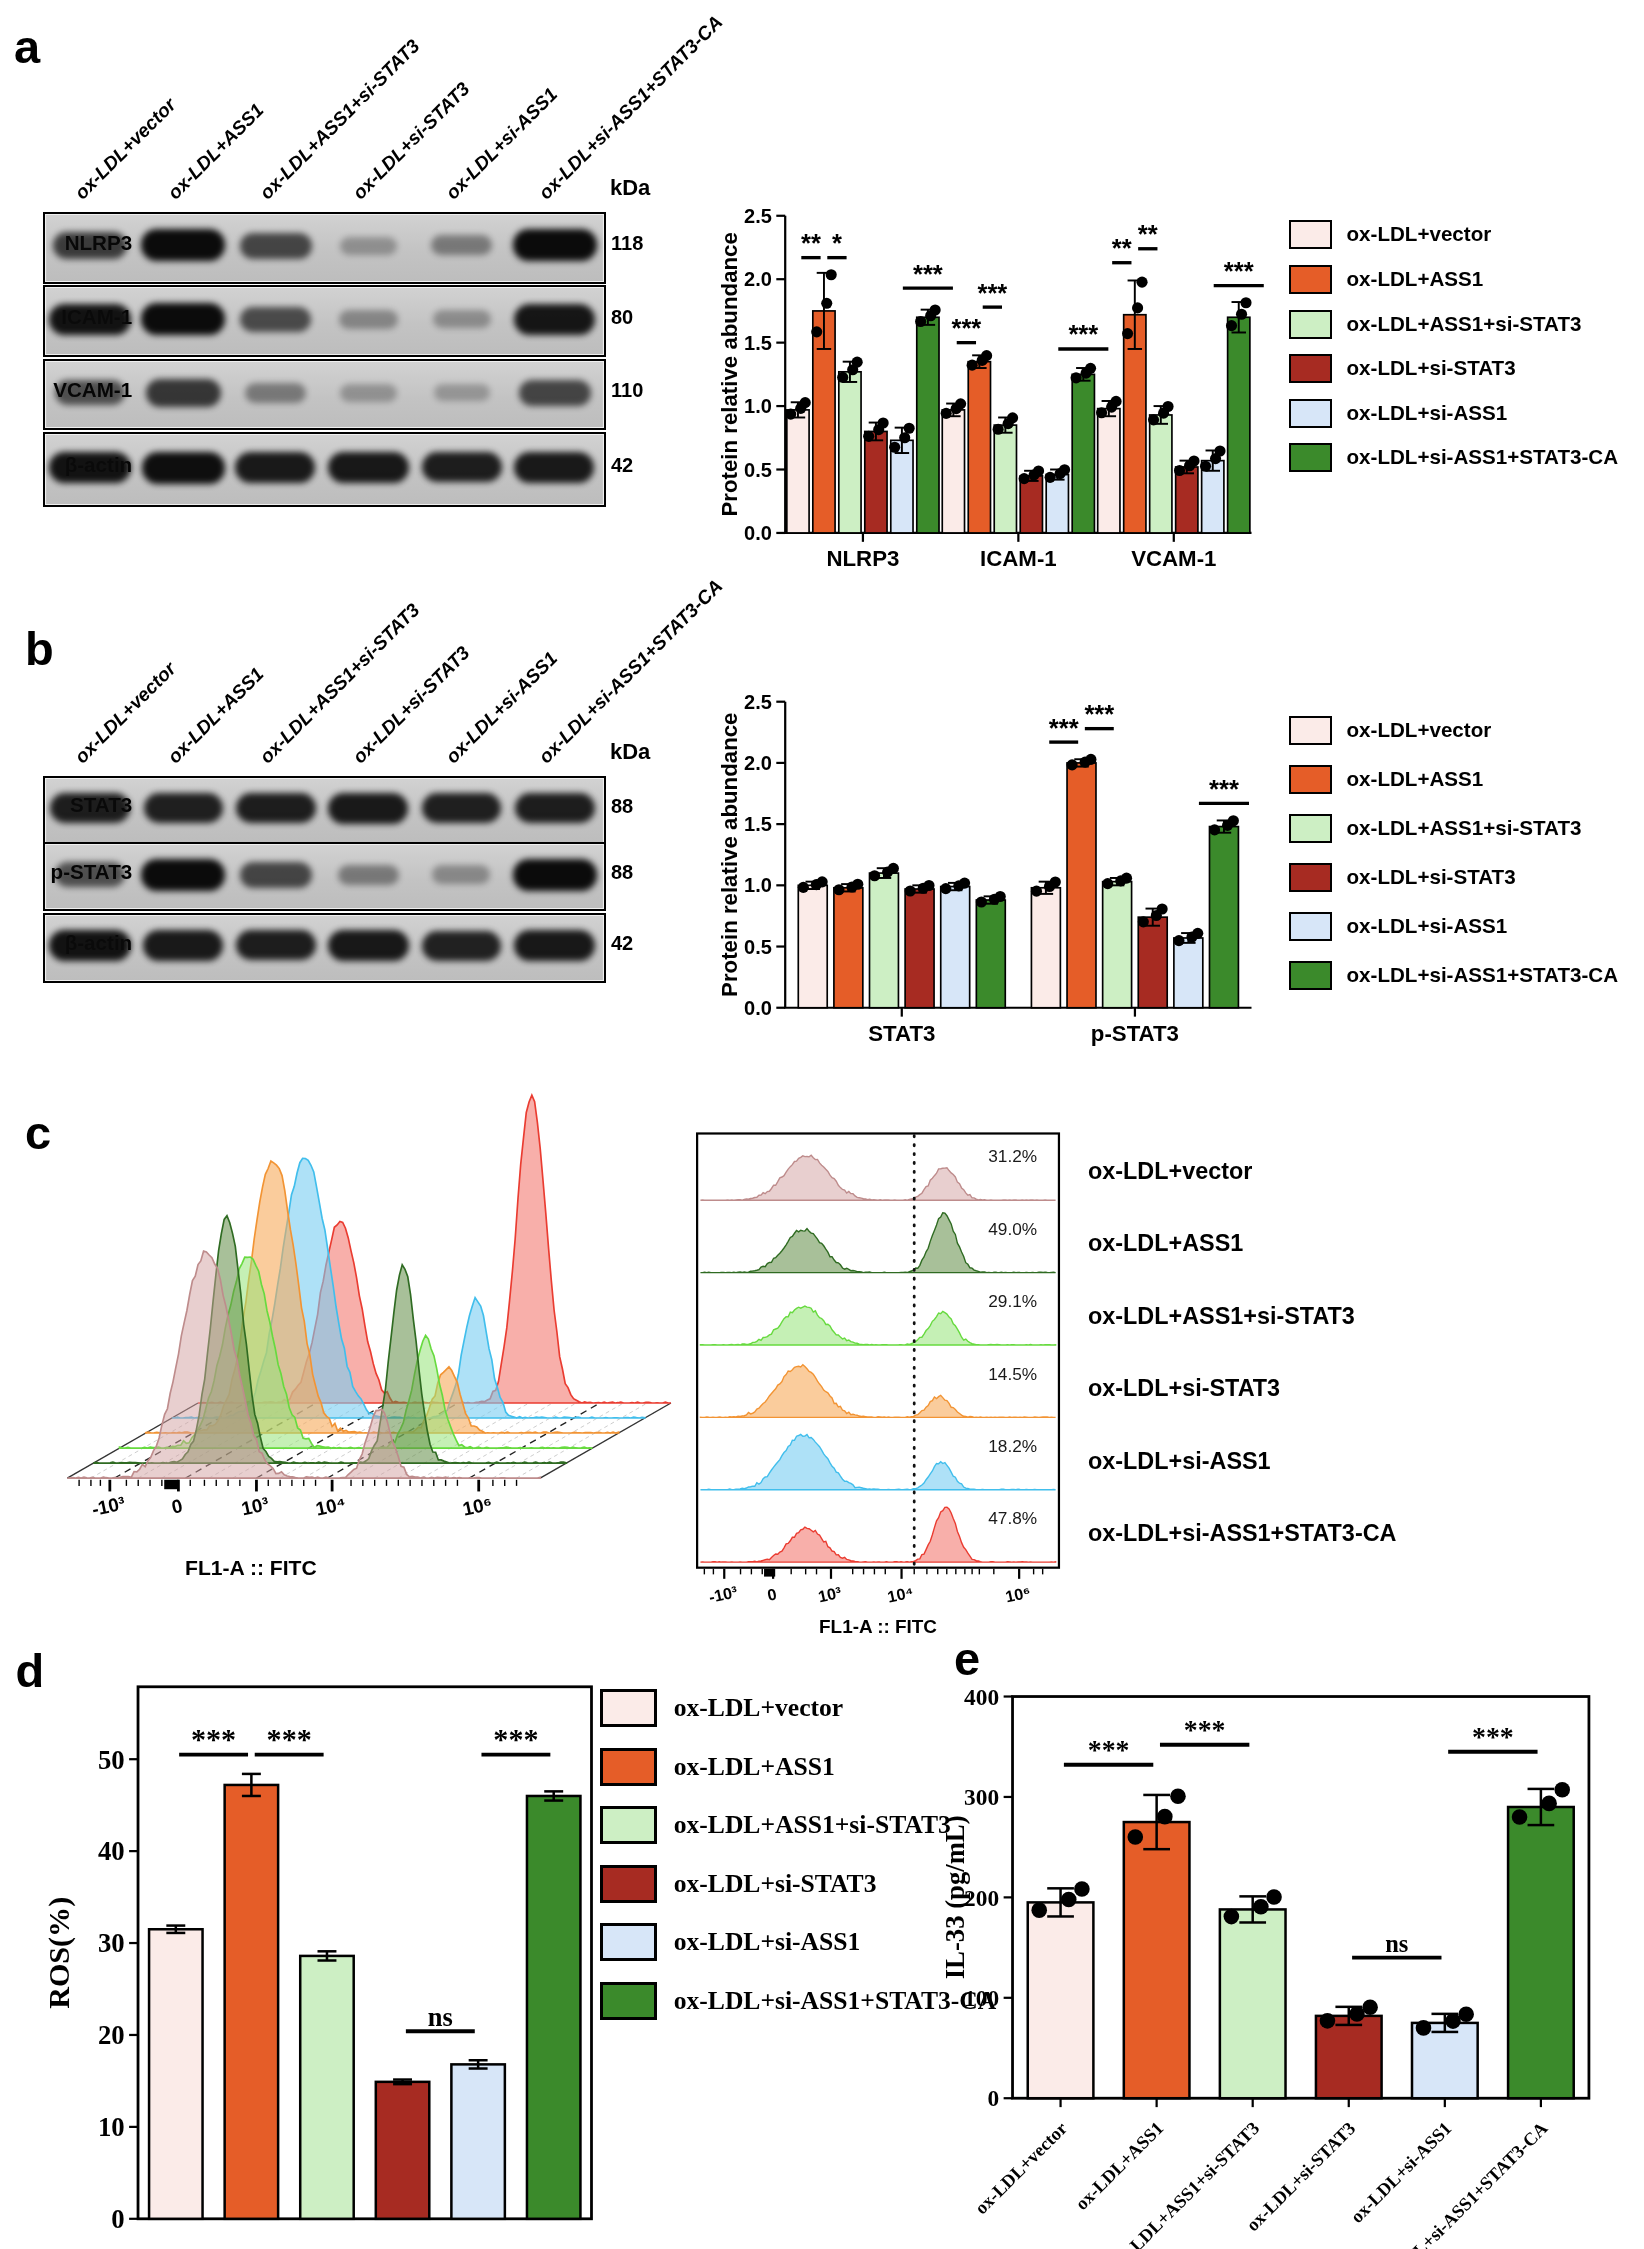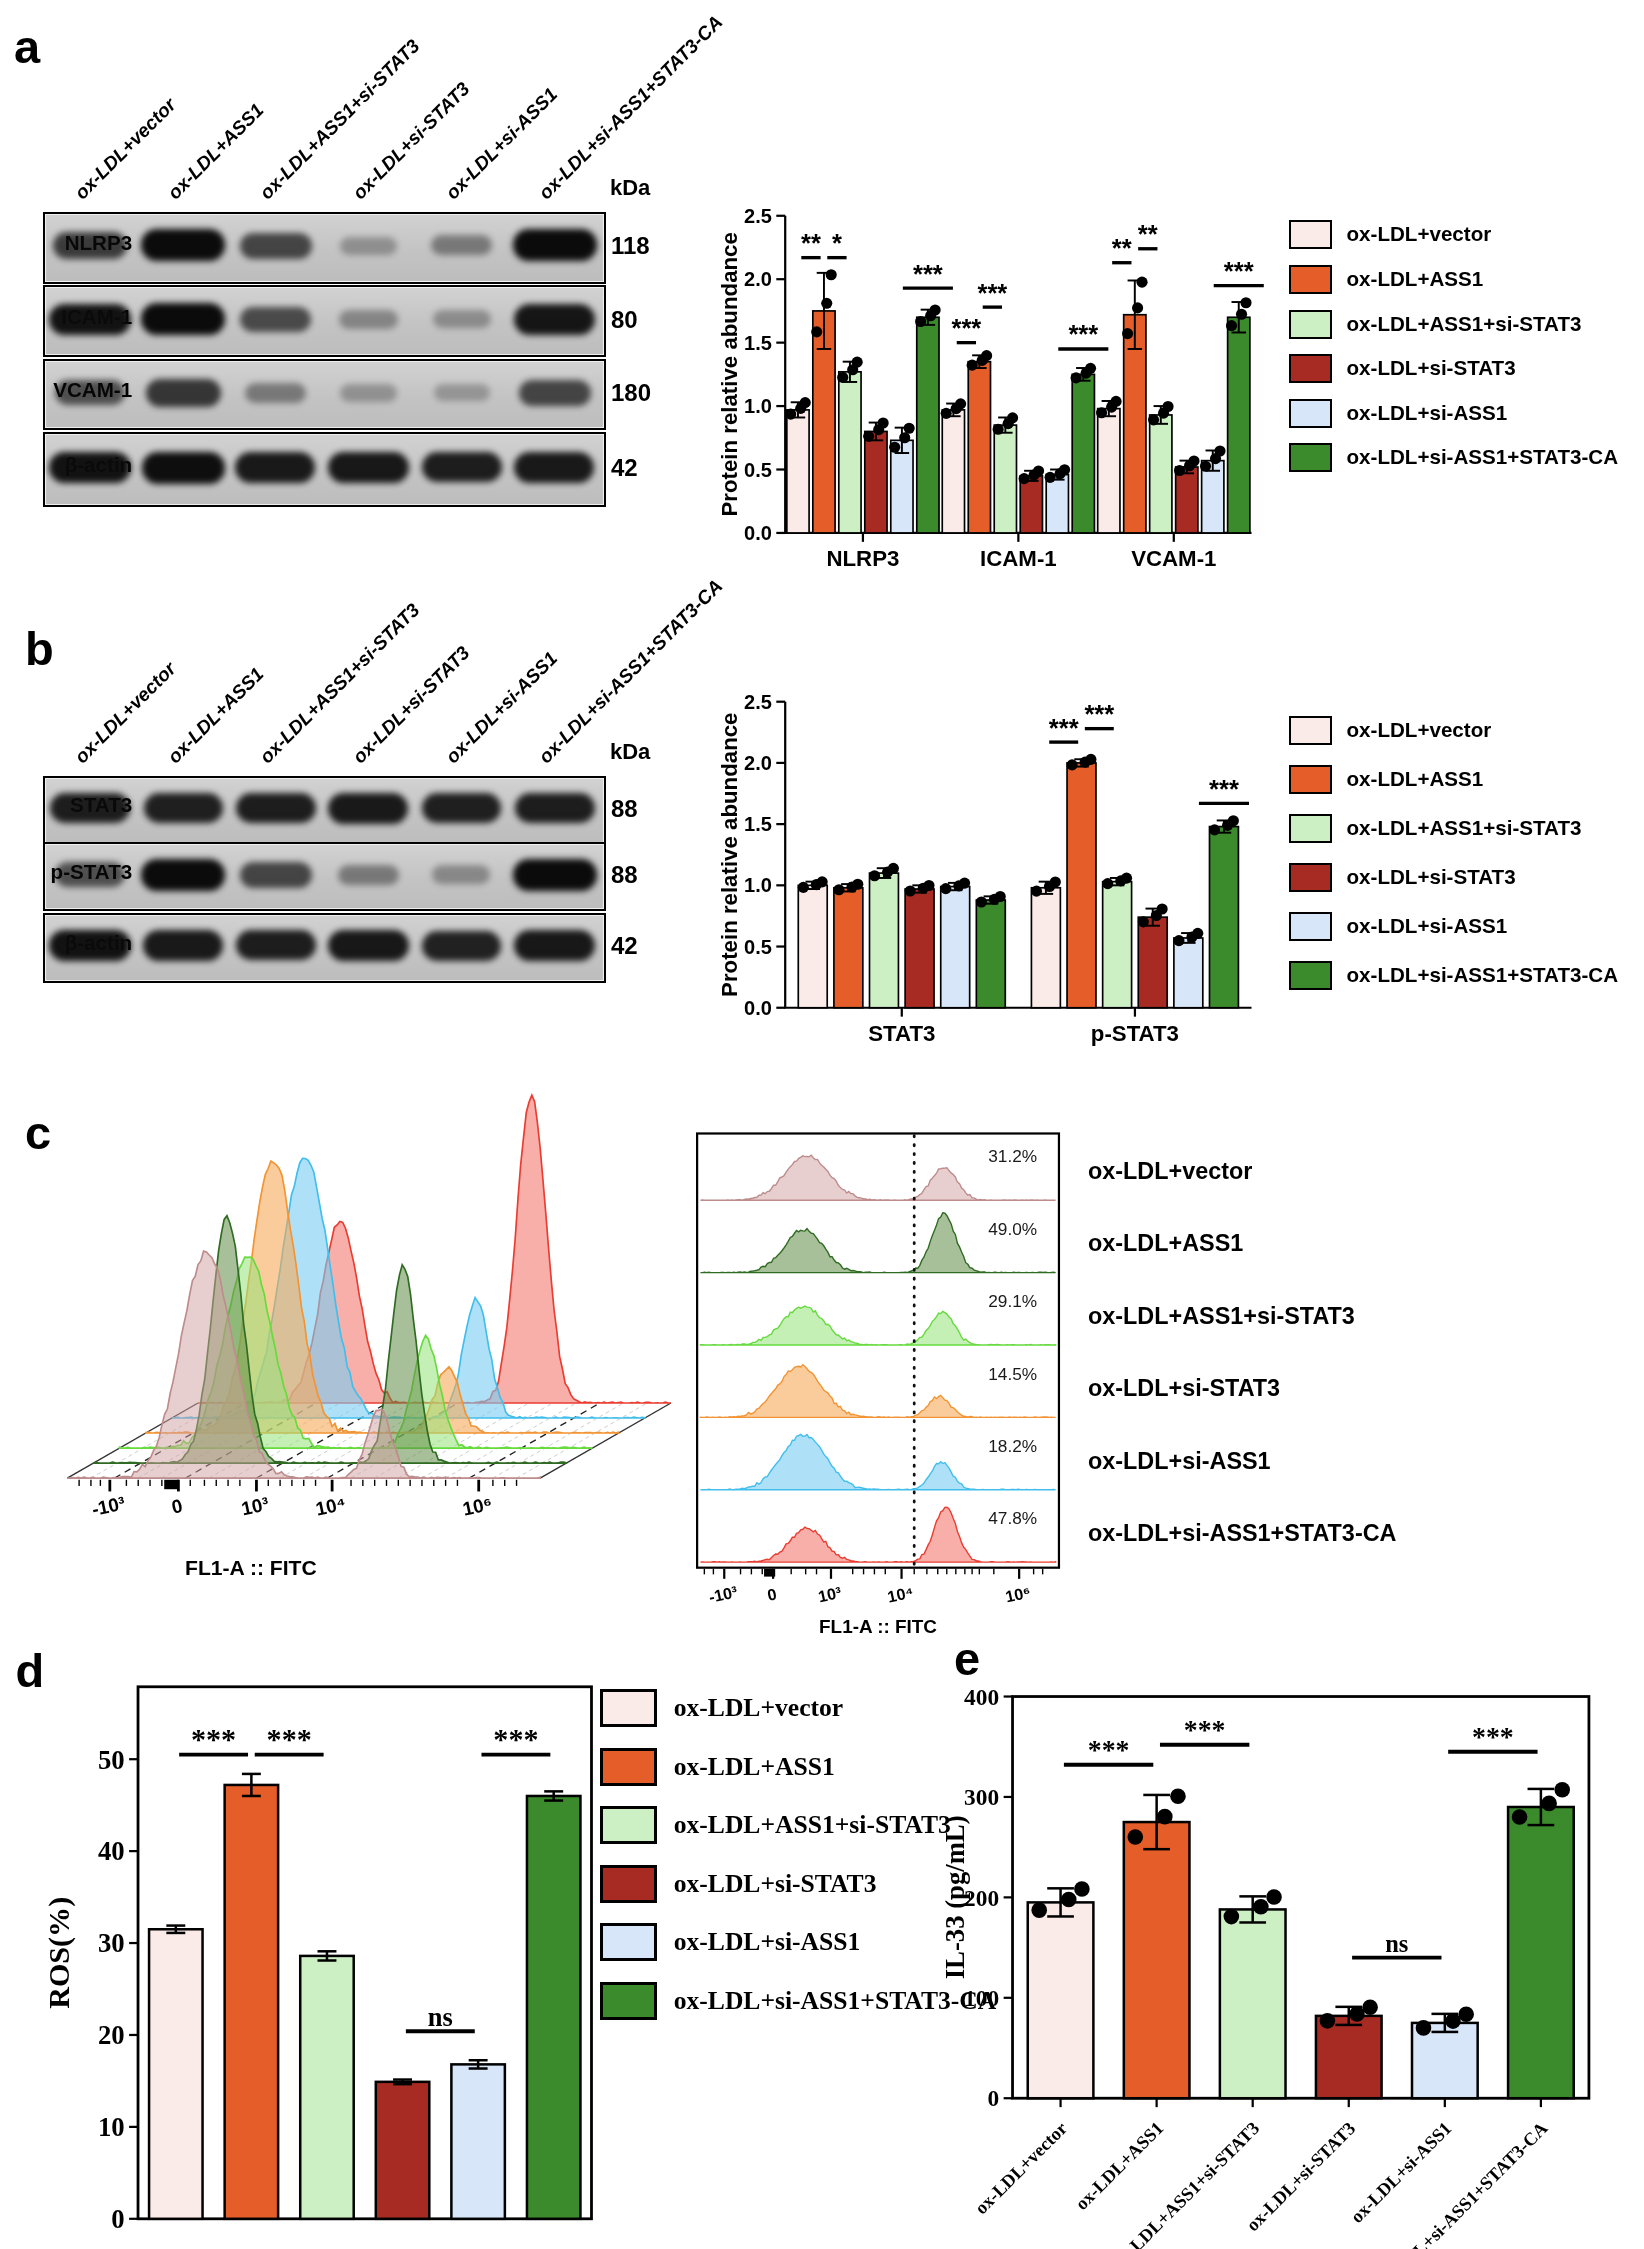--- a/index.html
+++ b/index.html
@@ -5,21 +5,21 @@
   html,body{margin:0;padding:0;background:#fff;}
   .figure{position:relative;width:1644px;height:2250px;background:#fff;overflow:hidden;
           font-family:"Liberation Sans",sans-serif;color:#000;}
   .panel-letter{position:absolute;font-size:47px;font-weight:700;line-height:1;}
   svg{position:absolute;overflow:visible;}
   .blot-box{position:absolute;border:2.2px solid #000;
             background:linear-gradient(180deg,#d2d2d2 0%,#c3c3c3 55%,#bdbdbd 100%);
             box-shadow:inset 0 0 0 1.1px #efefef;}
   .band{position:absolute;background:#0b0b0b;border-radius:15.6px;filter:blur(3.3px);}
   .protein-label{position:absolute;font-weight:700;font-size:20.6px;width:120px;text-align:right;}
-  .kda-value{position:absolute;font-weight:700;font-size:24px;}
+  .kda-value{position:absolute;font-weight:700;font-size:20px;}
   .kda-header{position:absolute;font-weight:700;font-size:22px;}
   .lane-label{position:absolute;font-style:italic;font-weight:700;font-size:19px;white-space:nowrap;
               height:22px;line-height:22px;transform-origin:0 100%;transform:rotate(-45deg);}
   .legend-item{position:absolute;display:flex;align-items:center;white-space:nowrap;}
   .legend-swatch{display:inline-block;border:2.2px solid #000;margin-right:14.5px;flex:none;}
   .legend-label{font-weight:600;font-size:20.6px;}
   .legend-serif .legend-label{font-family:"Liberation Serif",serif;font-weight:700;font-size:25.6px;}
   .legend-serif .legend-swatch{border-width:3.3px;margin-right:16.7px;}
   .flow-group-label{position:absolute;font-weight:700;font-size:23.4px;white-space:nowrap;}
 </style>
@@ -54,21 +54,21 @@
       <div class="protein-label" style="left:12.2px;top:305px">ICAM-1</div>
       <div class="kda-value" style="left:611px;top:306px">80</div>
       <div class="band" style="left:49px;top:304px;width:82px;height:31px;opacity:0.96"></div>
       <div class="band" style="left:141px;top:303px;width:84px;height:32px;opacity:1.00"></div>
       <div class="band" style="left:240px;top:307px;width:71px;height:25px;opacity:0.66"></div>
       <div class="band" style="left:339px;top:310px;width:59px;height:19px;opacity:0.34"></div>
       <div class="band" style="left:433px;top:310px;width:58px;height:18px;opacity:0.31"></div>
       <div class="band" style="left:514px;top:304px;width:81px;height:31px;opacity:0.94"></div>
       <div class="blot-box" style="left:43px;top:359px;width:559px;height:67px"></div>
       <div class="protein-label" style="left:12.2px;top:378px">VCAM-1</div>
-      <div class="kda-value" style="left:611px;top:379px">180</div>
+      <div class="kda-value" style="left:611px;top:379px">110</div>
       <div class="band" style="left:55px;top:380px;width:70px;height:25px;opacity:0.63"></div>
       <div class="band" style="left:146px;top:379px;width:75px;height:28px;opacity:0.77"></div>
       <div class="band" style="left:245px;top:383px;width:61px;height:20px;opacity:0.41"></div>
       <div class="band" style="left:340px;top:384px;width:57px;height:17.6px;opacity:0.28"></div>
       <div class="band" style="left:434px;top:384px;width:56px;height:17.3px;opacity:0.26"></div>
       <div class="band" style="left:519px;top:380px;width:72px;height:26px;opacity:0.69"></div>
       <div class="blot-box" style="left:43px;top:432px;width:559px;height:71px"></div>
       <div class="protein-label" style="left:12.2px;top:453px">β-actin</div>
       <div class="kda-value" style="left:611px;top:454px">42</div>
       <div class="band" style="left:49px;top:452px;width:82px;height:31px;opacity:0.96"></div>

